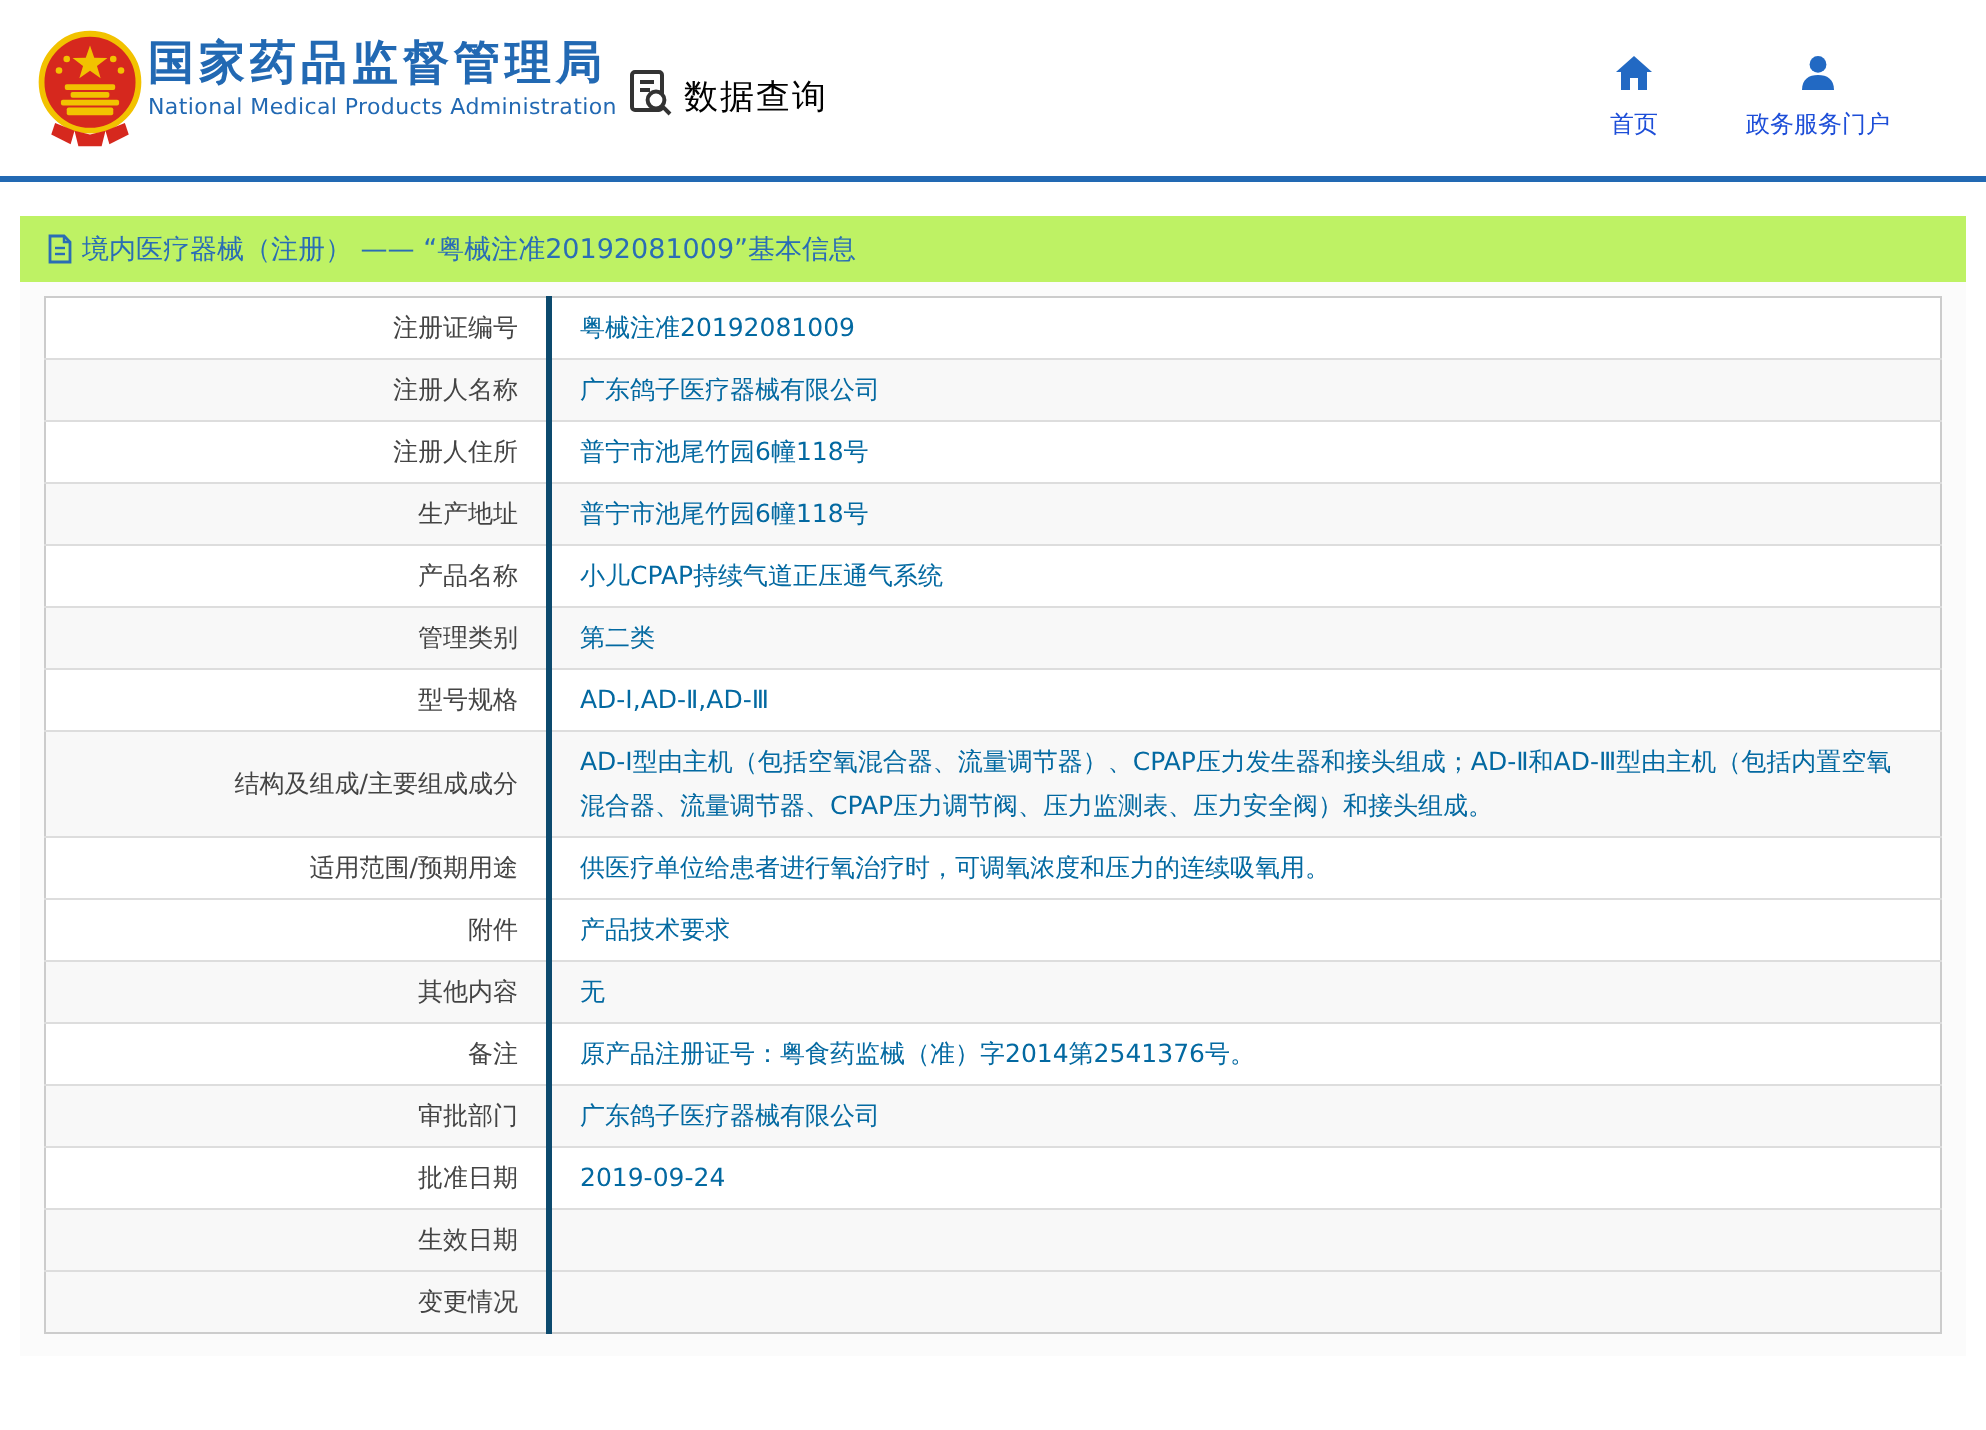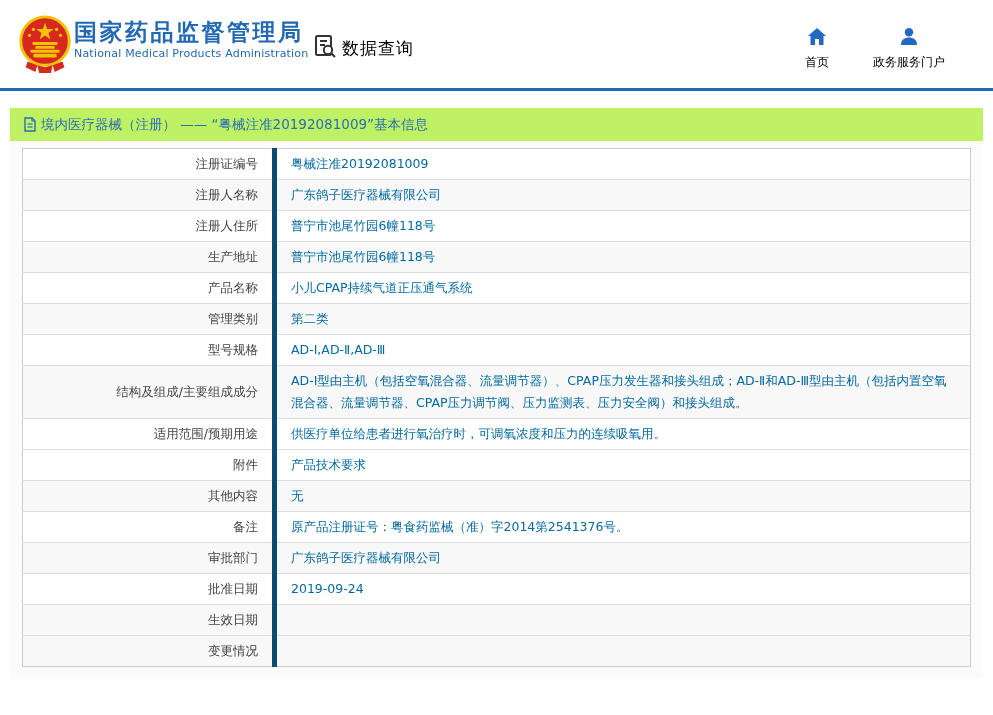--- a/index.html
+++ b/index.html
@@ -61,21 +61,21 @@
     gap: 44px;
   }
   .header-link {
     display: flex;
     flex-direction: column;
     align-items: center;
     gap: 5px;
     cursor: pointer;
   }
   .header-link-label {
-    color: #000000;
+    color: #1d4ed8;
     font-size: 12px;
     white-space: nowrap;
   }
 
   .blue-line {
     height: 3px;
     background: #2269b3;
   }
 
   
@@ -113,21 +113,21 @@
     border-bottom: 1px solid #dddddd;
     padding: 4px 14px;
     line-height: 22px;
     vertical-align: middle;
   }
   table.info tr:last-child td { border-bottom: none; }
   td.label-cell {
     width: 252px;
     text-align: right;
     color: #444;
-    border-right: 5px solid #0c4a6e;
+    border-right: 3px solid #0c4a6e;
     white-space: nowrap;
   }
   td.value-cell { color: #0369a1; }
 </style>
 </head>
 <body>
 
 <div class="header">
 
   <span class="emblem">

